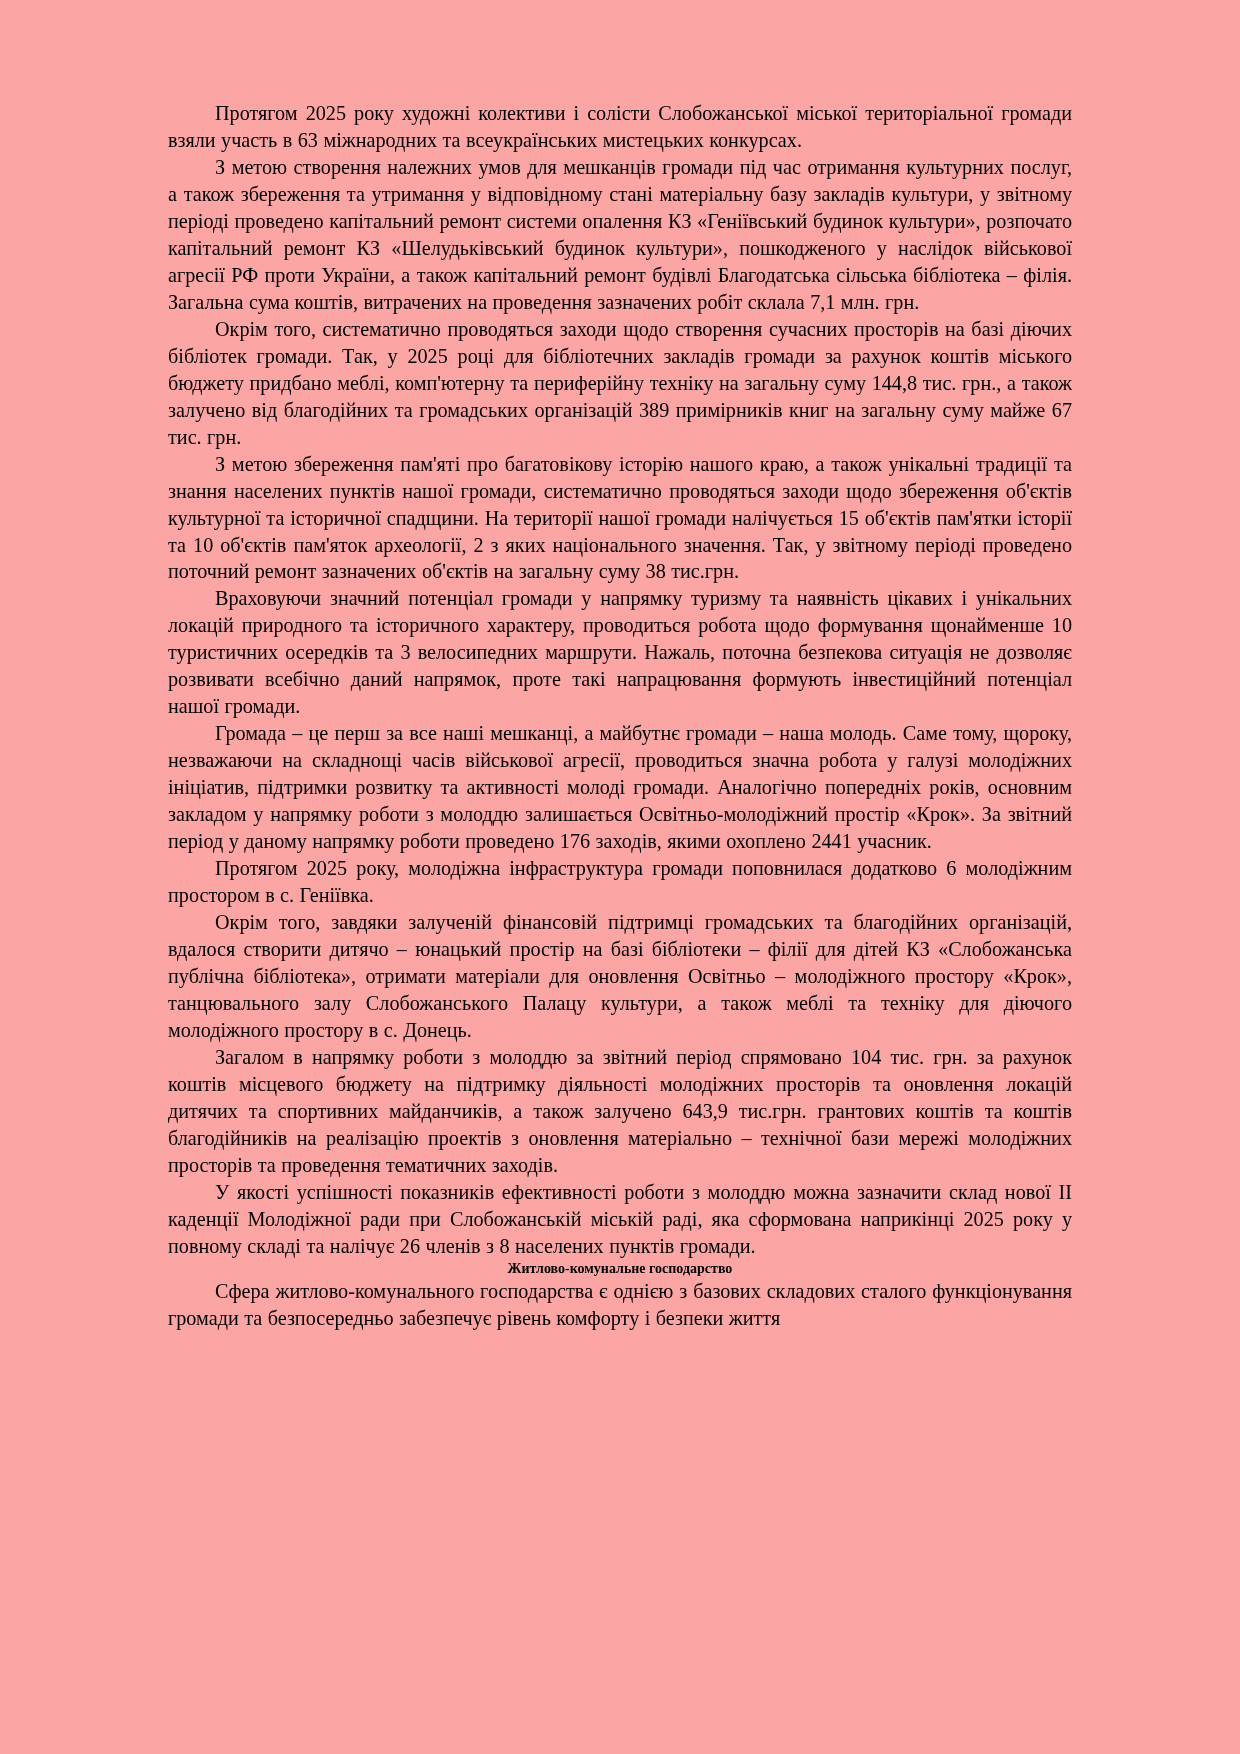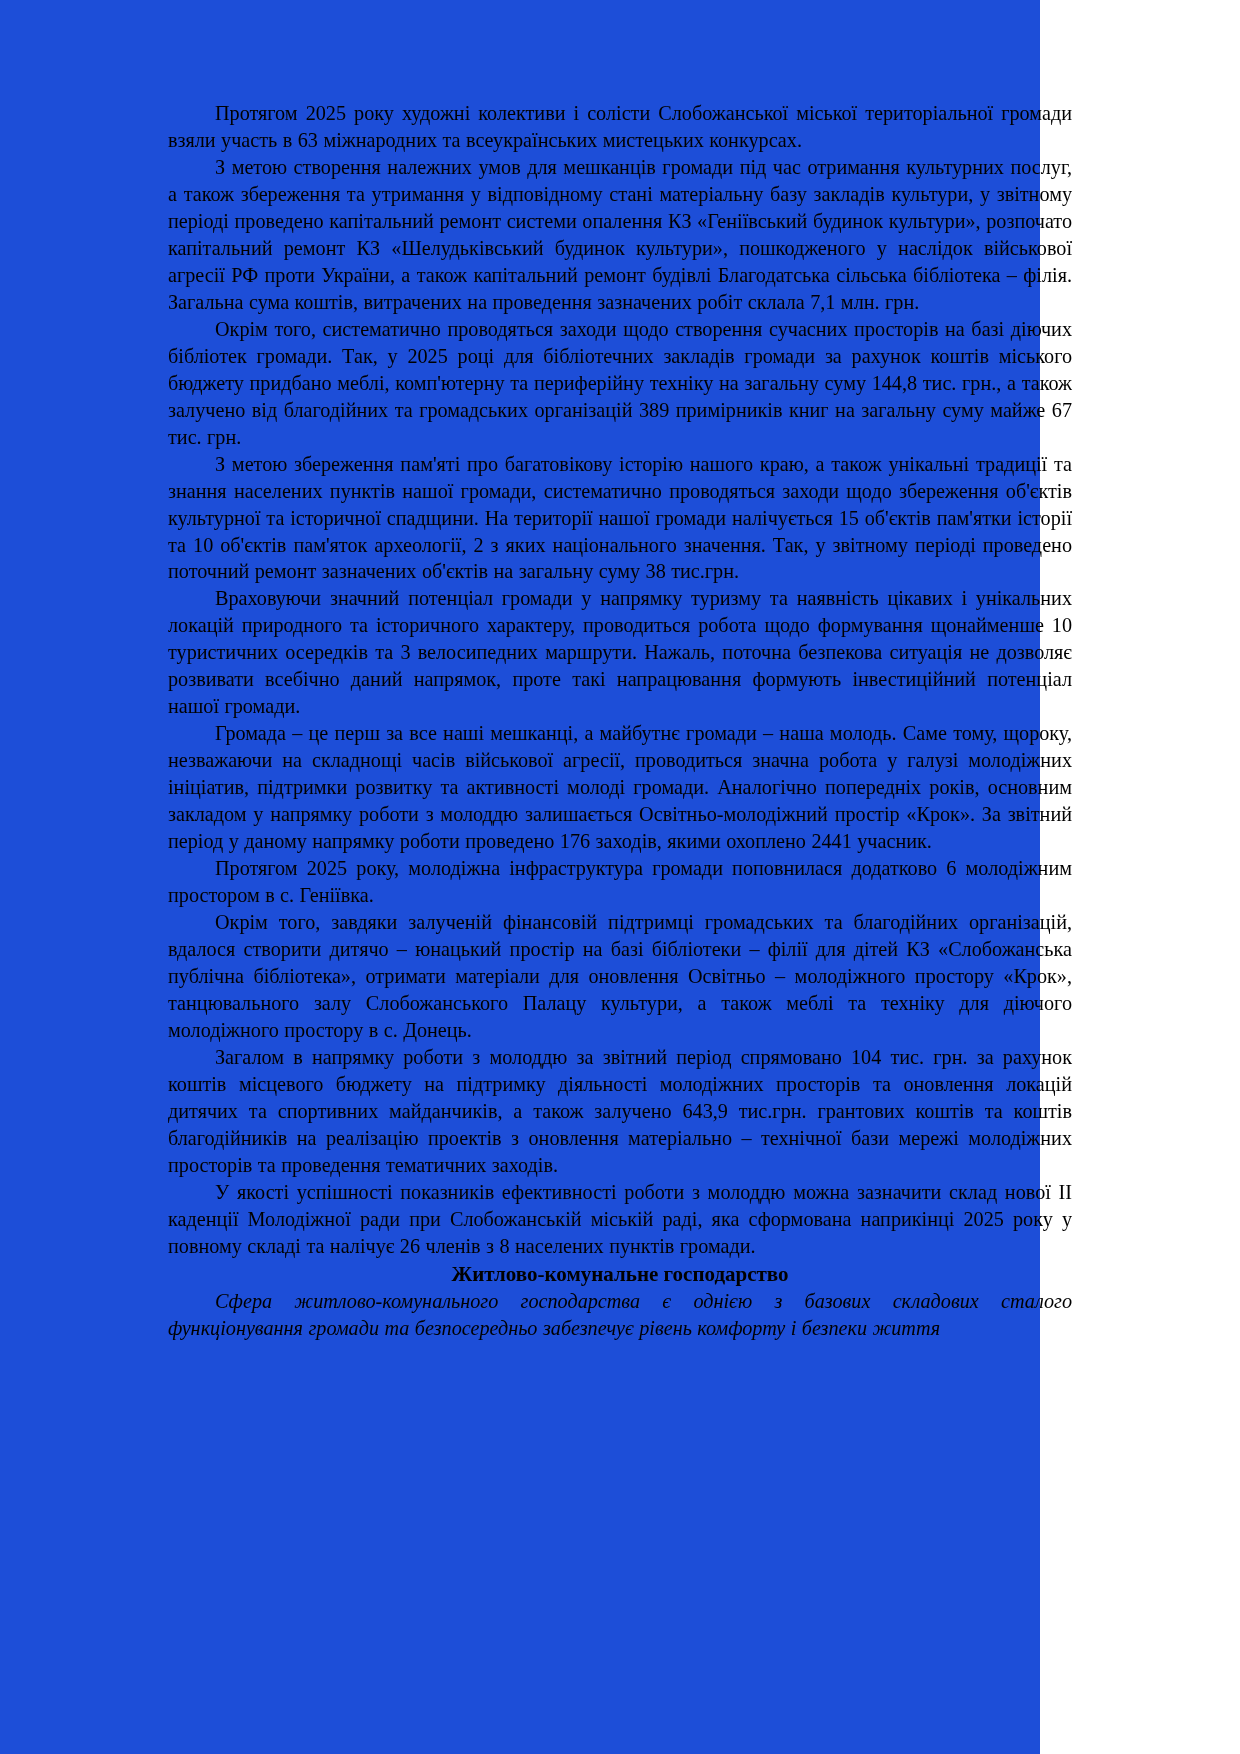--- a/index.html
+++ b/index.html
@@ -8,48 +8,47 @@
     background: #ffffff;
   }
   body {
     width: 1240px;
     height: 1754px;
     font-family: "Liberation Serif", "DejaVu Serif", serif;
     color: #000000;
   }
   .page {
     position: relative;
-    width: 1040px;
+    width: 1240px;
     height: 1754px;
     box-sizing: border-box;
     padding: 100px 168px 0 168px;
-    background: #1d4ed8;
+    background: #fca5a5;
   }
   .doc-body {
     width: 904px;
   }
   p.para {
     margin: 0;
     font-size: 20.2px;
     line-height: 1.335;
     text-align: justify;
     text-indent: 47px;
     hyphens: none;
     word-spacing: 0.02em;
   }
   h2.section-heading {
     margin: 0;
-    font-size: 21px;
+    font-size: 14px;
     line-height: 1.335;
     text-align: center;
     font-weight: bold;
   }
   .last-para {
     text-indent: 47px;
-    font-style: italic;
   }
 </style>
 </head>
 <body>
 
 <div class="page">
   <div class="doc-body">
     <p class="para">Протягом 2025 року художні колективи і солісти Слобожанської міської територіальної громади взяли участь в 63 міжнародних та всеукраїнських мистецьких конкурсах.</p>
     <p class="para">З метою створення належних умов для мешканців громади під час отримання культурних послуг, а також збереження та утримання у відповідному стані матеріальну базу закладів культури, у звітному періоді проведено капітальний ремонт системи опалення КЗ «Геніївський будинок культури», розпочато капітальний ремонт КЗ «Шелудьківський будинок культури», пошкодженого у наслідок військової агресії РФ проти України, а також капітальний ремонт будівлі Благодатська сільська бібліотека – філія. Загальна сума коштів, витрачених на проведення зазначених робіт склала 7,1 млн. грн.</p>
     <p class="para">Окрім того,  систематично проводяться заходи щодо створення сучасних просторів на базі діючих бібліотек громади. Так, у 2025 році для бібліотечних закладів громади за рахунок коштів міського бюджету придбано меблі, комп'ютерну та периферійну техніку на загальну суму 144,8 тис. грн., а також залучено від благодійних та громадських організацій 389 примірників книг на загальну суму майже 67 тис. грн.</p>

